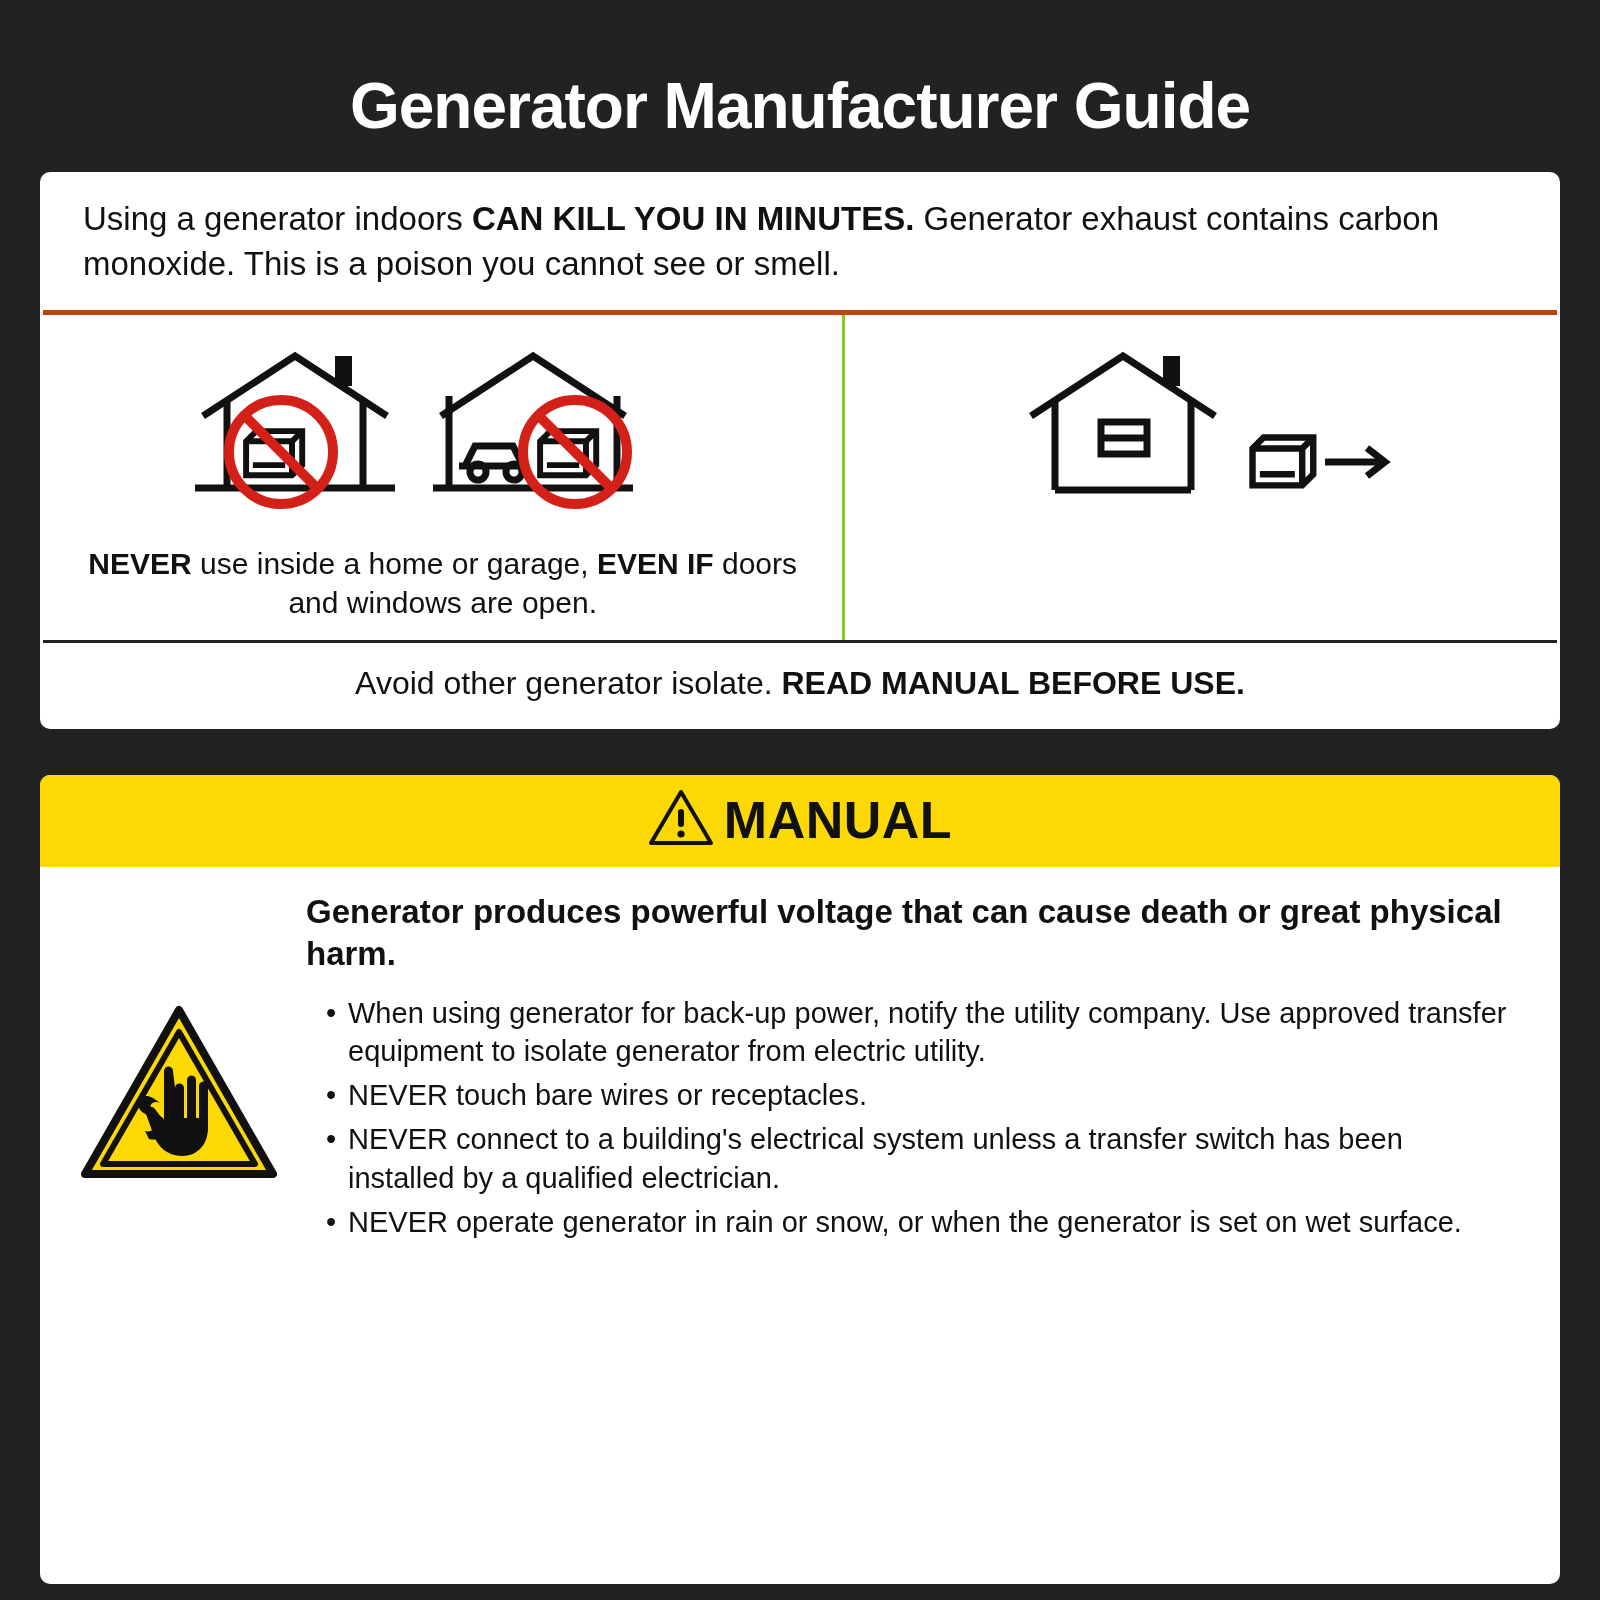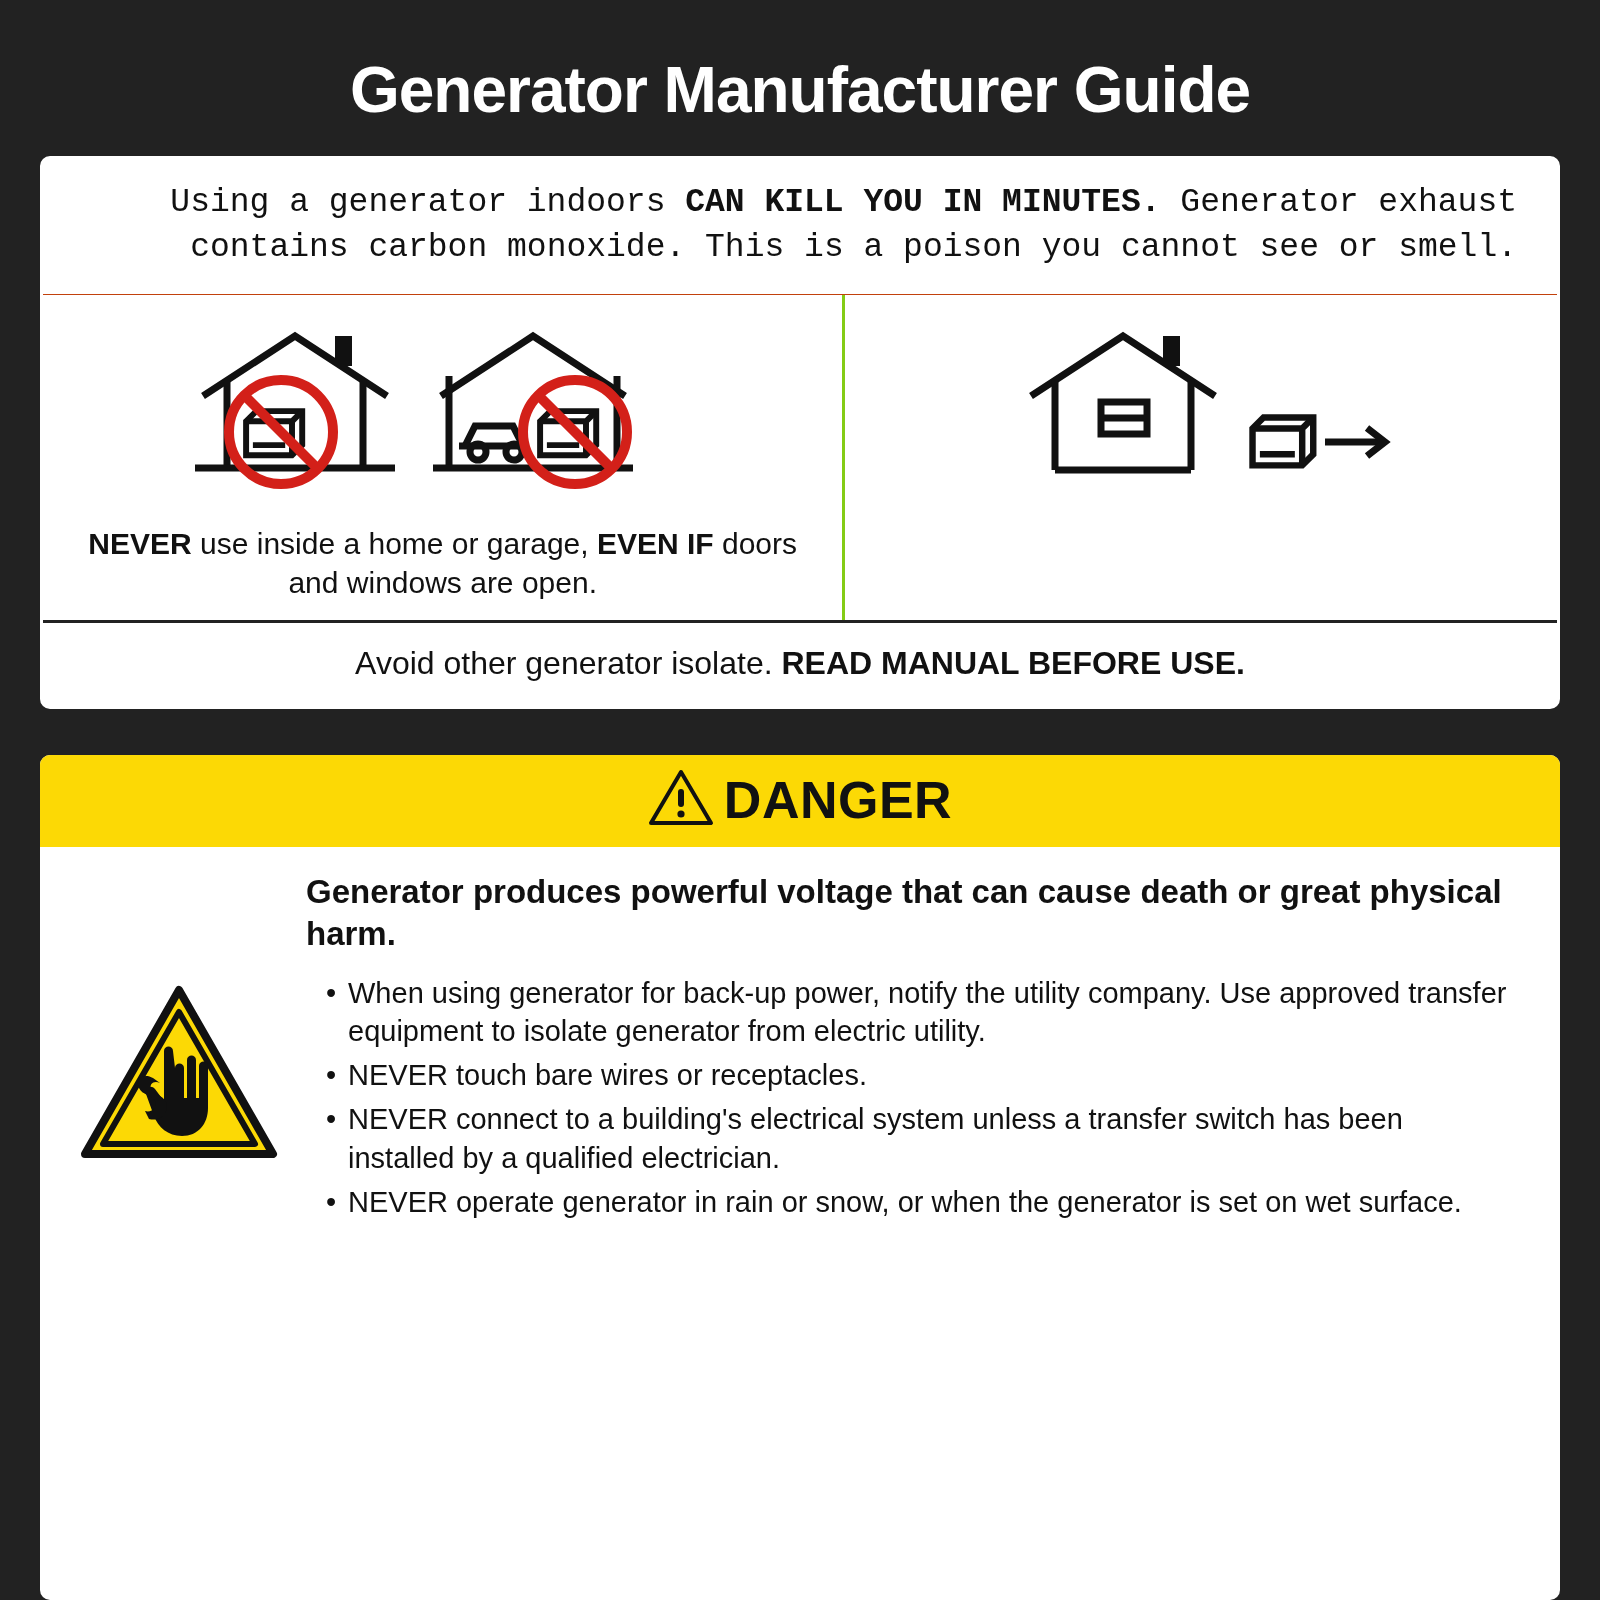--- a/index.html
+++ b/index.html
@@ -5,21 +5,21 @@
   * { box-sizing: border-box; }
   html, body {
     margin: 0; padding: 0;
     width: 1600px; height: 1600px;
     background: #222222;
     font-family: "Liberation Sans", sans-serif;
   }
   .page {
     width: 1600px; height: 1600px;
     background: #222222;
-    padding: 0 40px;
+    padding: 16px 40px;
     display: flex;
     flex-direction: column;
   }
   .page-title {
     color: #ffffff;
     font-size: 64px;
     font-weight: bold;
     text-align: center;
     letter-spacing: -1px;
     margin: 58px 0 34px 0;
@@ -43,26 +43,25 @@
     padding: 16px 0 18px 0;
   }
   .danger-header .label {
     font-size: 50px;
     font-weight: bold;
     letter-spacing: 0.5px;
     line-height: 1;
   }
   .danger-lead {
     padding: 22px 40px 24px 40px;
-    text-align: right;
+    text-align: left;
     font-size: 33px;
     line-height: 1.35;
     color: #111;
-    border-bottom: 1px solid #c2410c;
-    font-family: Liberation Mono, monospace;
+    border-bottom: 5px solid #c2410c;
   }
   .danger-lead b { font-weight: bold; }
 
   .danger-cols {
     display: flex;
     border-bottom: 3px solid #222;
   }
   .danger-col {
     flex: 1;
     padding: 20px 18px 18px 18px;
@@ -238,21 +237,21 @@
   <section class="warning-panel">
 
     <div class="warning-header">
       <span>
         <svg width="66" height="58" viewBox="0 0 66 58" aria-hidden="true">
           <path d="M33 3 L63 54 L3 54 Z" fill="#fcd905" stroke="#111" stroke-width="4" stroke-linejoin="round"></path>
           <rect x="30" y="20" width="6" height="18" rx="3" fill="#111"></rect>
           <circle cx="33" cy="45" r="3.6" fill="#111"></circle>
         </svg>
       </span>
-      <span class="label">DANGER</span>
+      <span class="label">MANUAL</span>
     </div>
 
     <div class="warning-body">
       <div class="warning-icon-cell">
         <span>
           <svg width="200" height="180" viewBox="0 0 200 180" aria-hidden="true">
             <path d="M100 8 L194 172 L6 172 Z" fill="#fcd905" stroke="#111" stroke-width="8" stroke-linejoin="round"></path>
             <path d="M100 30 L176 162 L24 162 Z" fill="#fcd905" stroke="#111" stroke-width="6" stroke-linejoin="round"></path>
 
             <g fill="#111">

